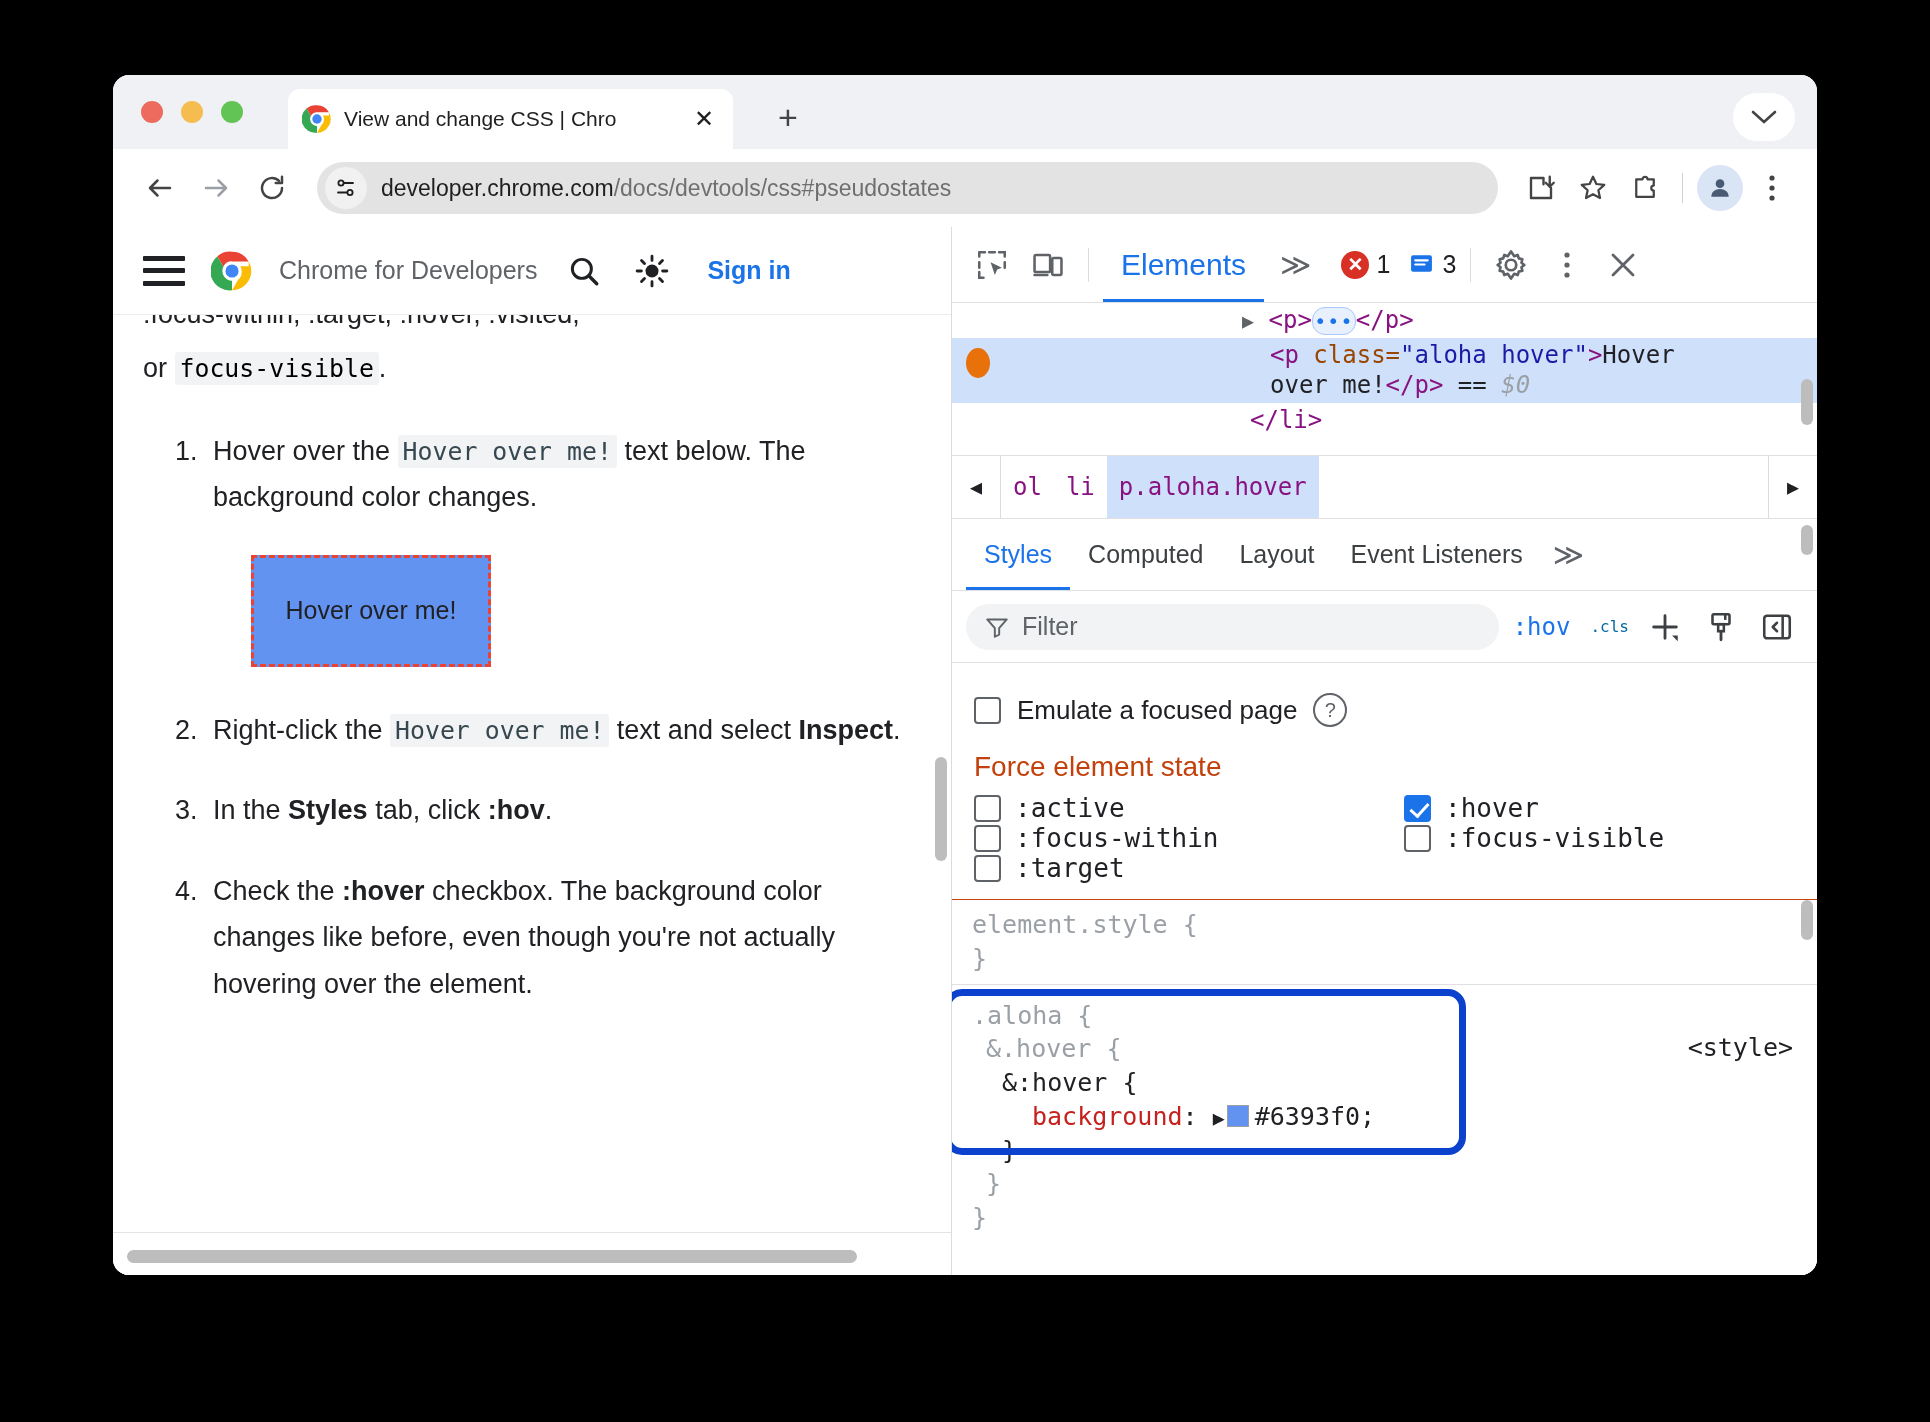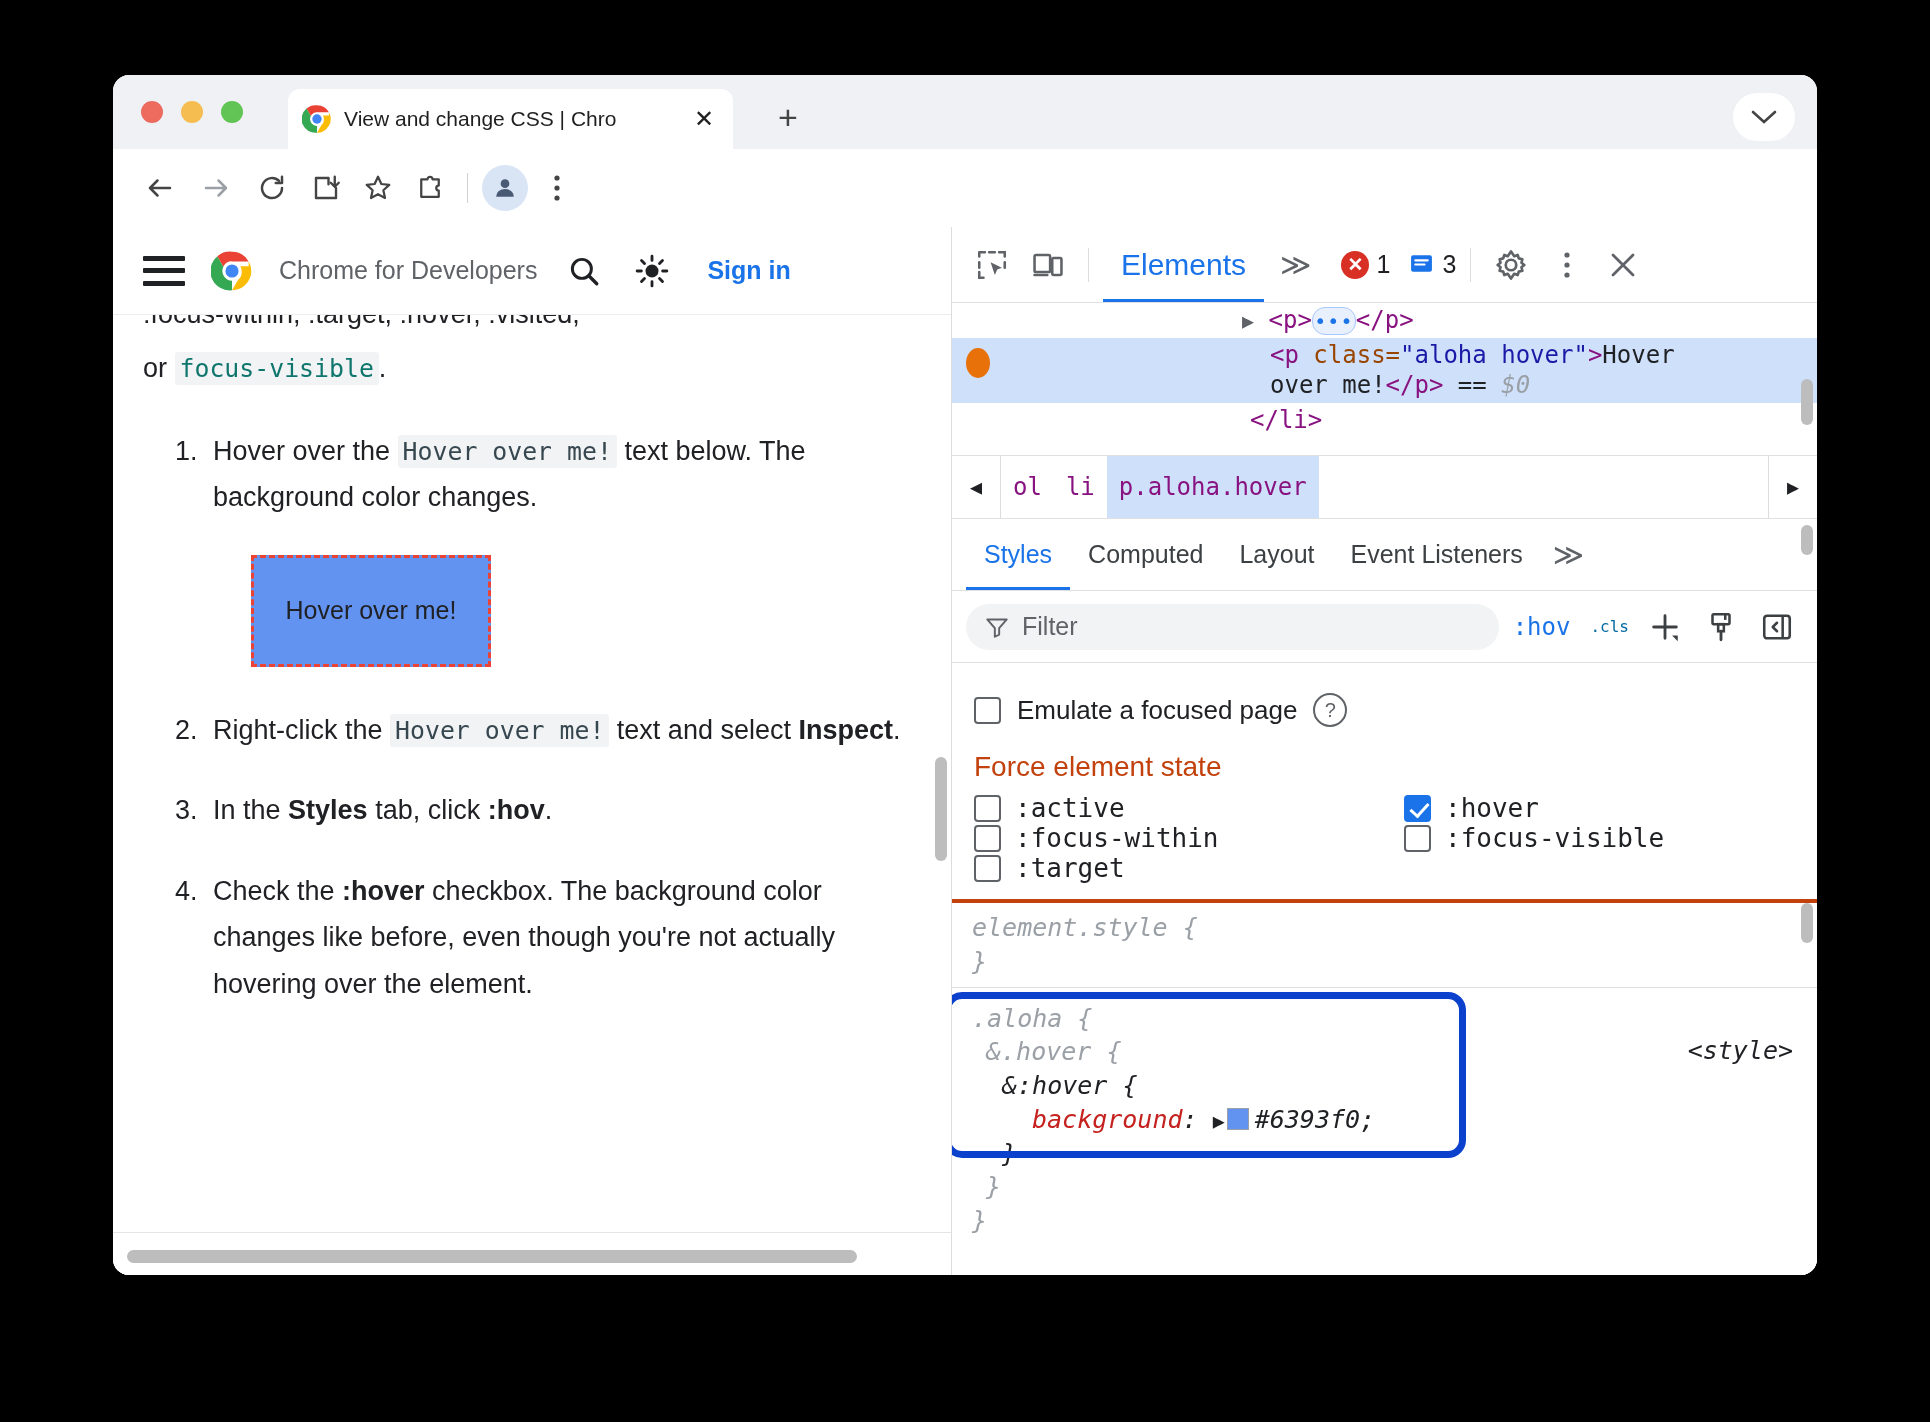--- a/index.html
+++ b/index.html
@@ -111,21 +111,21 @@
     padding:0 44px 0 30px;box-sizing:border-box;overflow:hidden;
   }
   .clip-line{
     font-size:27px;color:#202124;line-height:1.6;margin-top:-22px;
     white-space:nowrap;overflow:hidden;
   }
   code{
     font-family:"DejaVu Sans Mono",monospace;background:#f1f3f4;
     color:#37474f;padding:2px 5px;border-radius:3px;font-size:.92em;
   }
-  code.blue{color:#0f766e;background:#f1f3f4;}
+  code.blue{color:#000000;background:#f1f3f4;}
   .line2{font-size:27px;color:#202124;line-height:1.55;margin-top:12px;}
   ol.steps{
     list-style:decimal;margin:38px 0 0 0;padding-left:62px;
     font-size:27px;color:#202124;line-height:1.72;
   }
   ol.steps > li{margin-bottom:34px;padding-left:8px;}
   ol.steps > li.nomargin{margin-bottom:0;}
   .hoverbox{
     width:240px;height:112px;background:#6393f0;
     border:3px dashed #ea4335;margin:28px 0 40px 100px;
@@ -285,22 +285,22 @@
   .states{
     display:grid;grid-template-columns:430px 1fr;
     padding:0 22px 16px;row-gap:0;position:relative;
   }
   .state{display:flex;align-items:center;gap:14px;}
   .state span{
     font-size:26px;color:#202124;font-family:"DejaVu Sans Mono",monospace;
   }
 
   .rules{
-    flex:1;border-top:4px solid #c2410c;position:relative;overflow:hidden;
-    font-family:"DejaVu Sans Mono",monospace;font-size:25px;line-height:1.35;font-style:italic;
+    flex:1;border-top:1px solid #c2410c;position:relative;overflow:hidden;
+    font-family:"DejaVu Sans Mono",monospace;font-size:25px;line-height:1.35;
   }
   .rule{padding:8px 20px;position:relative;}
   .rule.dim{color:#9aa0a6;}
   .rule-sep{height:1px;background:#e0e0e0;}
   .sel-grey{color:#9aa0a6;}
   .sel-dark{color:#202124;}
   .prop{color:#c5221f;}
   .val{color:#202124;}
   .swatch{
     display:inline-block;width:20px;height:20px;background:#6393f0;
@@ -367,20 +367,31 @@
         <path d="M4 12h16M14 6l6 6-6 6" stroke="#9aa0a6" stroke-width="2" fill="none" stroke-linecap="round" stroke-linejoin="round"></path>
       </svg>
     </div>
     <div class="nav-btn">
       <svg width="30" height="30" viewBox="0 0 24 24">
         <path d="M20 12a8 8 0 1 1-2.4-5.7" stroke="#444" stroke-width="2" fill="none" stroke-linecap="round"></path>
         <path d="M20 3v5h-5" stroke="#444" stroke-width="2" fill="none" stroke-linecap="round" stroke-linejoin="round"></path>
       </svg>
     </div>
 
+    <div class="urlbox">
+      <div class="url-icon">
+        <svg width="24" height="24" viewBox="0 0 24 24">
+          <circle cx="7" cy="7" r="2.6" stroke="#1f1f1f" stroke-width="1.8" fill="none"></circle>
+          <path d="M10.4 7H19" stroke="#1f1f1f" stroke-width="1.8" stroke-linecap="round"></path>
+          <circle cx="16" cy="16.5" r="2.6" stroke="#1f1f1f" stroke-width="1.8" fill="none"></circle>
+          <path d="M12.6 16.5H4" stroke="#1f1f1f" stroke-width="1.8" stroke-linecap="round"></path>
+        </svg>
+      </div>
+      <div class="url-text"><span>developer.chrome.com</span><span class="grey">/docs/devtools/css#pseudostates</span></div>
+    </div>
 
     <div class="omni-icon">
       <svg width="30" height="30" viewBox="0 0 24 24">
         <path d="M4 4h10v5M4 4v16h16v-8" stroke="#444" stroke-width="1.9" fill="none" stroke-linecap="round" stroke-linejoin="round"></path>
         <path d="M19 3v8m0 0l-3.2-3.2M19 11l3.2-3.2" stroke="#444" stroke-width="1.9" fill="none" stroke-linecap="round" stroke-linejoin="round"></path>
       </svg>
     </div>
     <div class="omni-icon">
       <svg width="30" height="30" viewBox="0 0 24 24">
         <path d="M12 3l2.7 5.8 6.3.7-4.7 4.3 1.3 6.2L12 17l-5.6 3 1.3-6.2L3 9.5l6.3-.7z" stroke="#444" stroke-width="1.8" fill="none" stroke-linejoin="round"></path>

